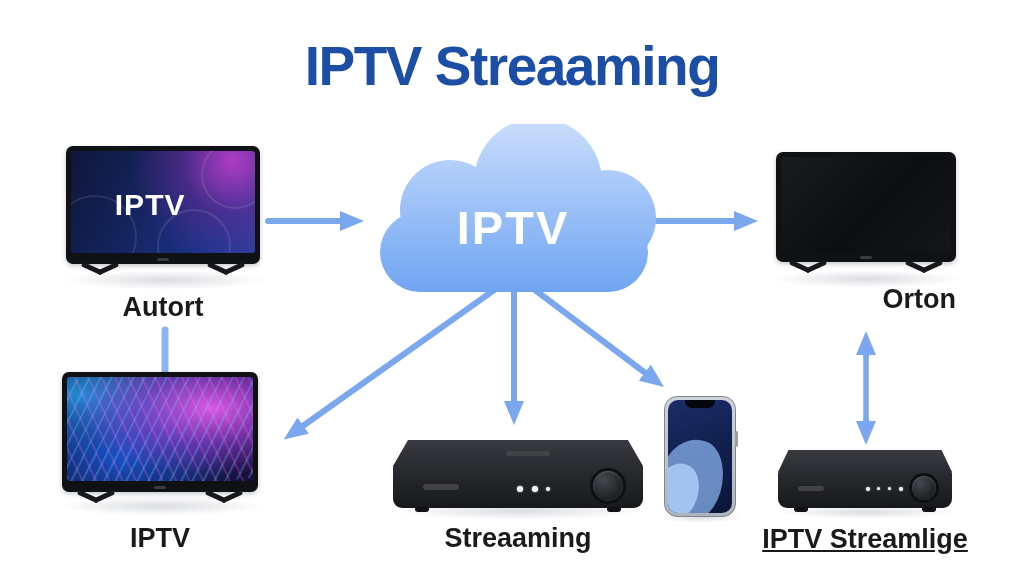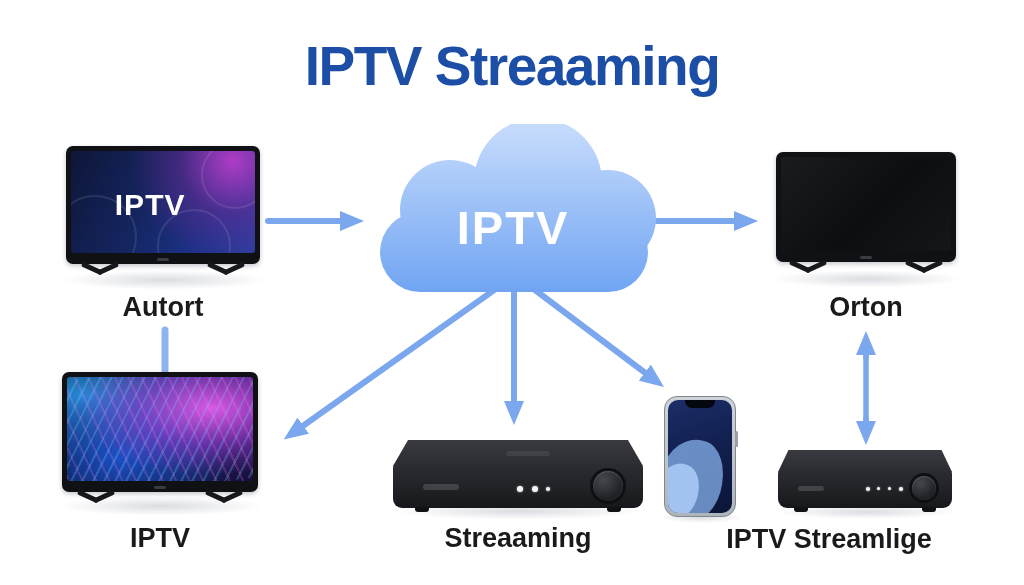--- a/index.html
+++ b/index.html
@@ -186,21 +186,21 @@
 </div>
 <div class="caption" style="left:66px;top:292px;width:194px;">Autort</div>
 
 <div class="tv" style="left:776px;top:152px;">
   <div class="frame">
     <div class="screen screen-dark" style="width:170px;height:94px;"></div>
     <div class="foot" style="left:14px;"></div>
     <div class="foot" style="right:14px;"></div>
   </div>
 </div>
-<div class="caption" style="left:776px;top:292px;width:180px;">Orton</div>
+<div class="caption" style="left:776px;top:284px;width:180px;text-align:right;">Orton</div>
 
 <div class="tv" style="left:62px;top:372px;">
   <div class="frame">
     <div class="screen screen-color" style="width:186px;height:104px;">
       <div class="streaks1"></div>
       <div class="streaks2"></div>
     </div>
     <div class="foot" style="left:16px;"></div>
     <div class="foot" style="right:16px;"></div>
   </div>
@@ -238,13 +238,13 @@
     <div class="logo-smudge" style="left:20px;top:16px;width:26px;height:5px;"></div>
     <div class="led" style="left:88px;top:17px;width:4px;height:4px;"></div>
     <div class="led" style="left:99px;top:17px;width:3px;height:3px;"></div>
     <div class="led" style="left:110px;top:17px;width:3px;height:3px;"></div>
     <div class="led" style="left:121px;top:17px;width:4px;height:4px;"></div>
     <div class="knob" style="left:134px;top:6px;width:24px;height:24px;"></div>
   </div>
   <div class="nub" style="left:16px;bottom:0px;"></div>
   <div class="nub" style="right:16px;bottom:0px;"></div>
 </div>
-<div class="caption" style="left:714px;top:524px;width:230px;">IPTV Streamlige</div>
+<div class="caption" style="left:750px;top:524px;width:230px;text-decoration:underline;">IPTV Streamlige</div>
 
 </body></html>

